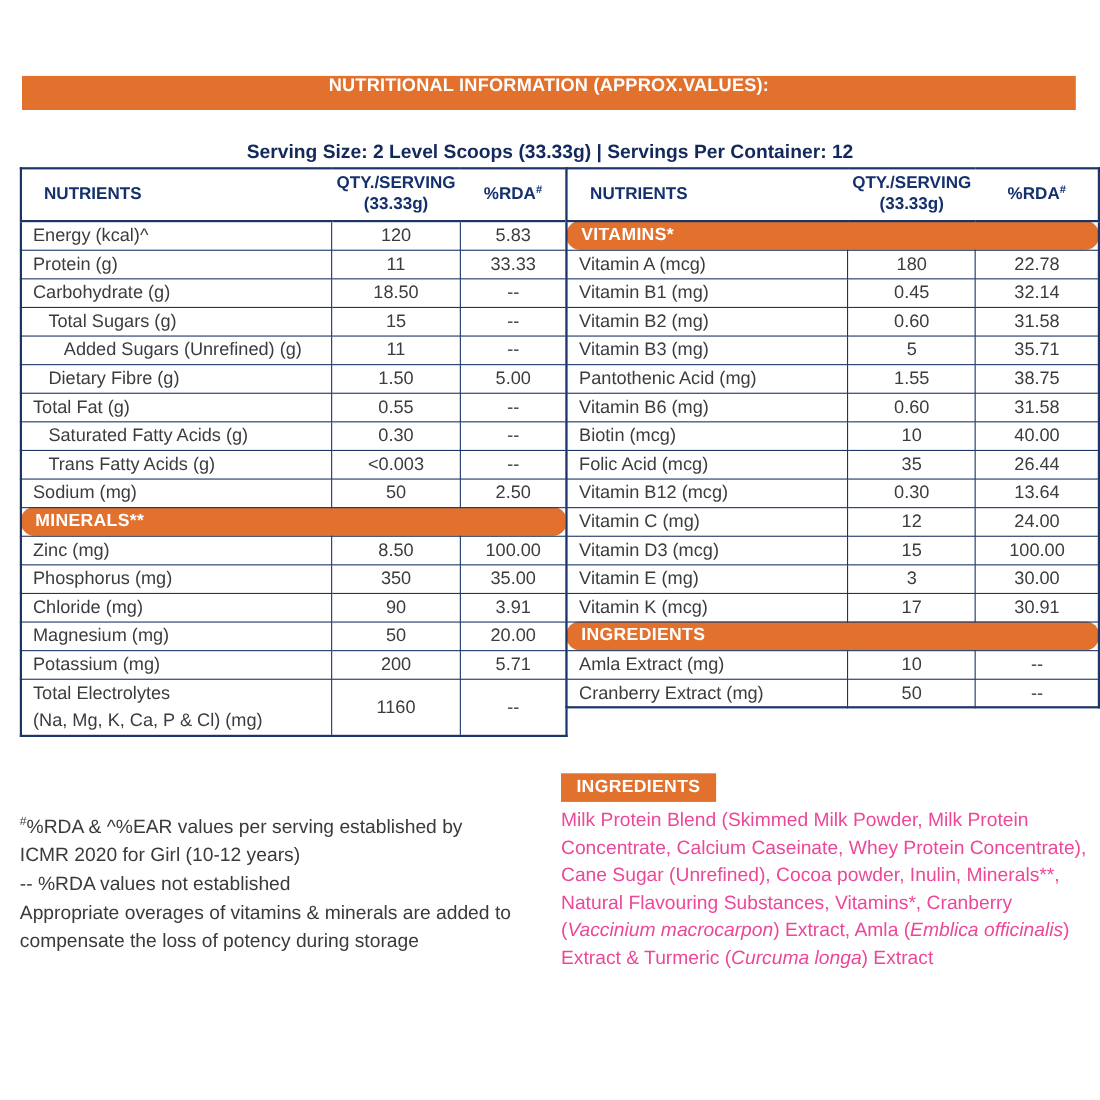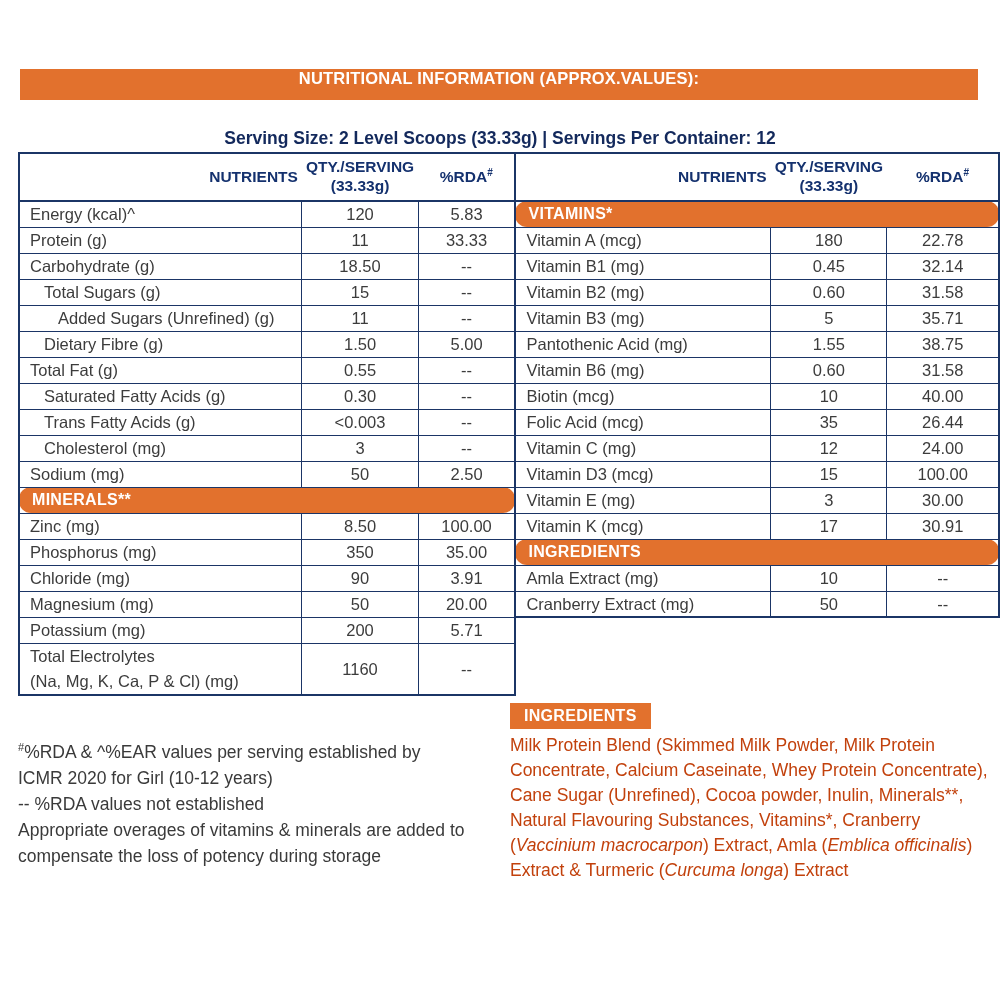--- a/index.html
+++ b/index.html
@@ -28,21 +28,21 @@
   .tables{position:absolute;left:18px;top:152px;display:flex;align-items:flex-start;}
   table{border-collapse:collapse;table-layout:fixed;background:#fff;}
   .ntable{border:2px solid var(--navy);}
   .ntable.right{margin-left:-2px;}
 
   .ntable thead th{
     border:none;border-bottom:2px solid var(--navy);
     color:#14316e;font-weight:bold;font-size:15.5px;height:48px;vertical-align:middle;
     padding:2px 4px;
   }
-  .ntable thead th.col1{text-align:right;padding-left:20px;}
+  .ntable thead th.col1{text-align:left;padding-left:20px;}
   .ntable thead th.col2{text-align:center;line-height:1.2;}
   .ntable thead th.col3{text-align:center;}
   .ntable thead sup{font-size:10px;}
 
   .ntable tbody td{
     border:1px solid var(--navy);height:26px;font-size:16.5px;color:var(--text);
     padding:0 4px;vertical-align:middle;line-height:24px;
   }
   .ntable tbody td.label{text-align:left;padding-left:10px;}
   .ntable tbody td.label.indent1{padding-left:24px;}
@@ -65,21 +65,21 @@
   .footnotes p{margin:0;}
   .footnotes sup{font-size:11px;}
 
   .ingredients-badge{
     position:absolute;left:510px;top:703px;height:26px;
     background:var(--orange);color:#fff;font-weight:bold;font-size:16px;
     display:inline-flex;align-items:center;padding:0 14px;letter-spacing:.3px;
   }
   .ingredients-text{
     position:absolute;left:510px;top:733px;width:480px;margin:0;
-    font-size:17.5px;line-height:25px;color:#c2410c;
+    font-size:17.5px;line-height:25px;color:#ec4899;
   }
 </style>
 </head>
 <body>
 
 <div class="page">
 
   <div class="title-bar">
     <span>NUTRITIONAL INFORMATION (APPROX.VALUES):</span>
   </div>
@@ -143,25 +143,20 @@
             <td class="val">--</td>
           </tr>
           <tr>
             <td class="label indent1">Saturated Fatty Acids (g)</td>
             <td class="val">0.30</td>
             <td class="val">--</td>
           </tr>
           <tr>
             <td class="label indent1">Trans Fatty Acids (g)</td>
             <td class="val">&lt;0.003</td>
-            <td class="val">--</td>
-          </tr>
-          <tr>
-            <td class="label indent1">Cholesterol (mg)</td>
-            <td class="val">3</td>
             <td class="val">--</td>
           </tr>
           <tr>
             <td class="label">Sodium (mg)</td>
             <td class="val">50</td>
             <td class="val">2.50</td>
           </tr>
           <tr class="section-row">
             <td colspan="3">MINERALS**</td>
           </tr>
@@ -257,20 +252,25 @@
             <td class="label">Biotin (mcg)</td>
             <td class="val">10</td>
             <td class="val">40.00</td>
           </tr>
           <tr>
             <td class="label">Folic Acid (mcg)</td>
             <td class="val">35</td>
             <td class="val">26.44</td>
           </tr>
           <tr>
+            <td class="label">Vitamin B12 (mcg)</td>
+            <td class="val">0.30</td>
+            <td class="val">13.64</td>
+          </tr>
+          <tr>
             <td class="label">Vitamin C (mg)</td>
             <td class="val">12</td>
             <td class="val">24.00</td>
           </tr>
           <tr>
             <td class="label">Vitamin D3 (mcg)</td>
             <td class="val">15</td>
             <td class="val">100.00</td>
           </tr>
           <tr>

